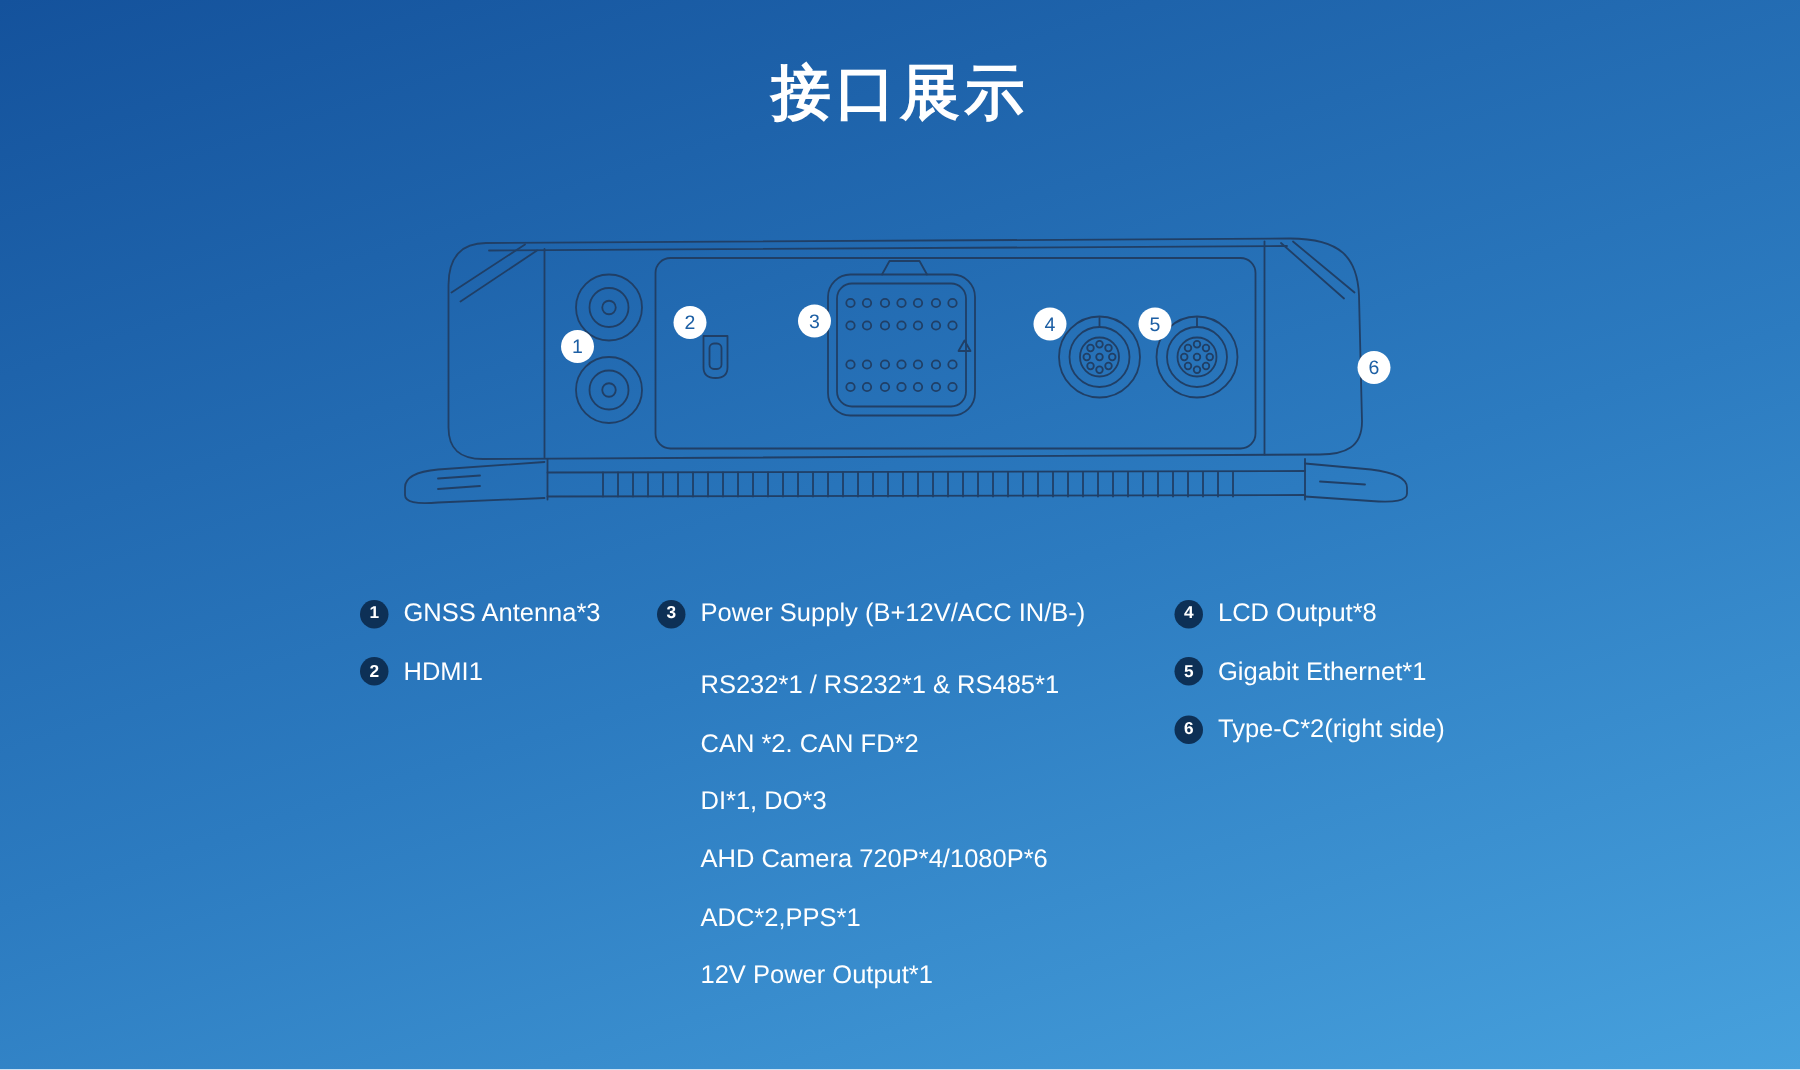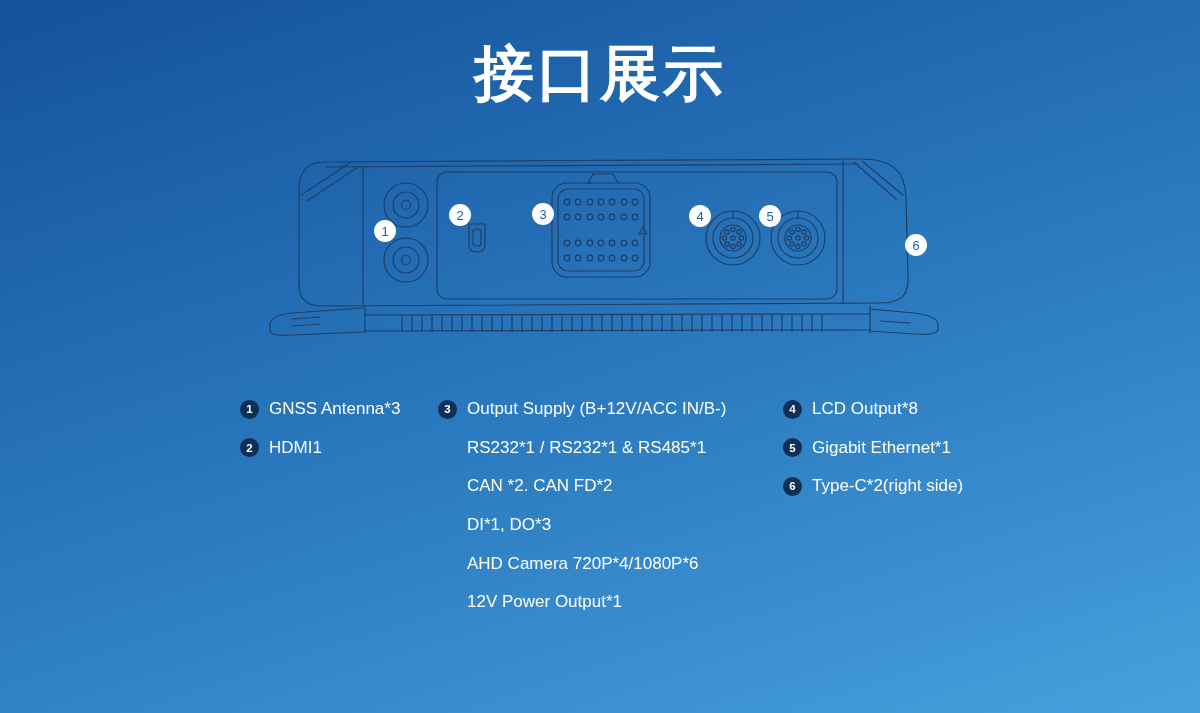--- a/index.html
+++ b/index.html
@@ -4,35 +4,35 @@
 <style>
   * { margin:0; padding:0; box-sizing:border-box; }
   html,body { width:1200px; height:713px; overflow:hidden; }
   body { font-family:"Liberation Sans","DejaVu Sans",sans-serif; }
   .stage {
     position:relative; width:1200px; height:713px; color:#ffffff;
     background:linear-gradient(162deg,#14529c 0%,#2c7bc0 55%,#47a1dd 100%);
   }
   .title {
     position:absolute; top:34px; left:0; right:0;
-    text-align:center; font-size:60px; font-weight:700; letter-spacing:3px;
+    text-align:center; font-size:40px; font-weight:700; letter-spacing:3px;
   }
   .diagram { position:absolute; left:262px; top:145px; width:690px; height:215px; }
   .diagram svg { display:block; }
   .legend-col { position:absolute; }
   .col1 { left:240px; top:390px; }
   .col2 { left:438px; top:390px; }
   .col3 { left:783px; top:390px; }
   .lrow { display:flex; align-items:center; height:38.6px; font-size:17px; white-space:nowrap; }
   .bullet {
     width:19px; height:19px; border-radius:50%; background:#0d3056; color:#fff;
     font-size:11.5px; font-weight:700; display:flex; align-items:center;
     justify-content:center; margin-right:10px; flex:0 0 19px;
   }
-  .indent { padding-left:29px; }
+  .indent { padding-left:29px;align-items:flex-end; }
 </style>
 </head>
 <body>
 
 <div class="stage">
 
   <h1 class="title">接口展示</h1>
 
   <div class="diagram">
     <svg width="690" height="215" viewBox="0 0 690 215">
@@ -183,33 +183,36 @@
     </div>
     <div class="lrow">
       <span class="bullet">2</span>
       <span>HDMI1</span>
     </div>
   </div>
 
   <div class="legend-col col2">
     <div class="lrow">
       <span class="bullet">3</span>
-      <span>Output Supply (B+12V/ACC IN/B-)</span>
+      <span>Power Supply (B+12V/ACC IN/B-)</span>
     </div>
     <div class="lrow indent">
         <span>RS232*1 / RS232*1 &amp; RS485*1</span>
       </div>
     <div class="lrow indent">
         <span>CAN *2. CAN FD*2</span>
       </div>
     <div class="lrow indent">
         <span>DI*1, DO*3</span>
       </div>
     <div class="lrow indent">
         <span>AHD Camera 720P*4/1080P*6</span>
+      </div>
+    <div class="lrow indent">
+        <span>ADC*2,PPS*1</span>
       </div>
     <div class="lrow indent">
         <span>12V Power Output*1</span>
       </div>
   </div>
 
   <div class="legend-col col3">
     <div class="lrow">
       <span class="bullet">4</span>
       <span>LCD Output*8</span>

